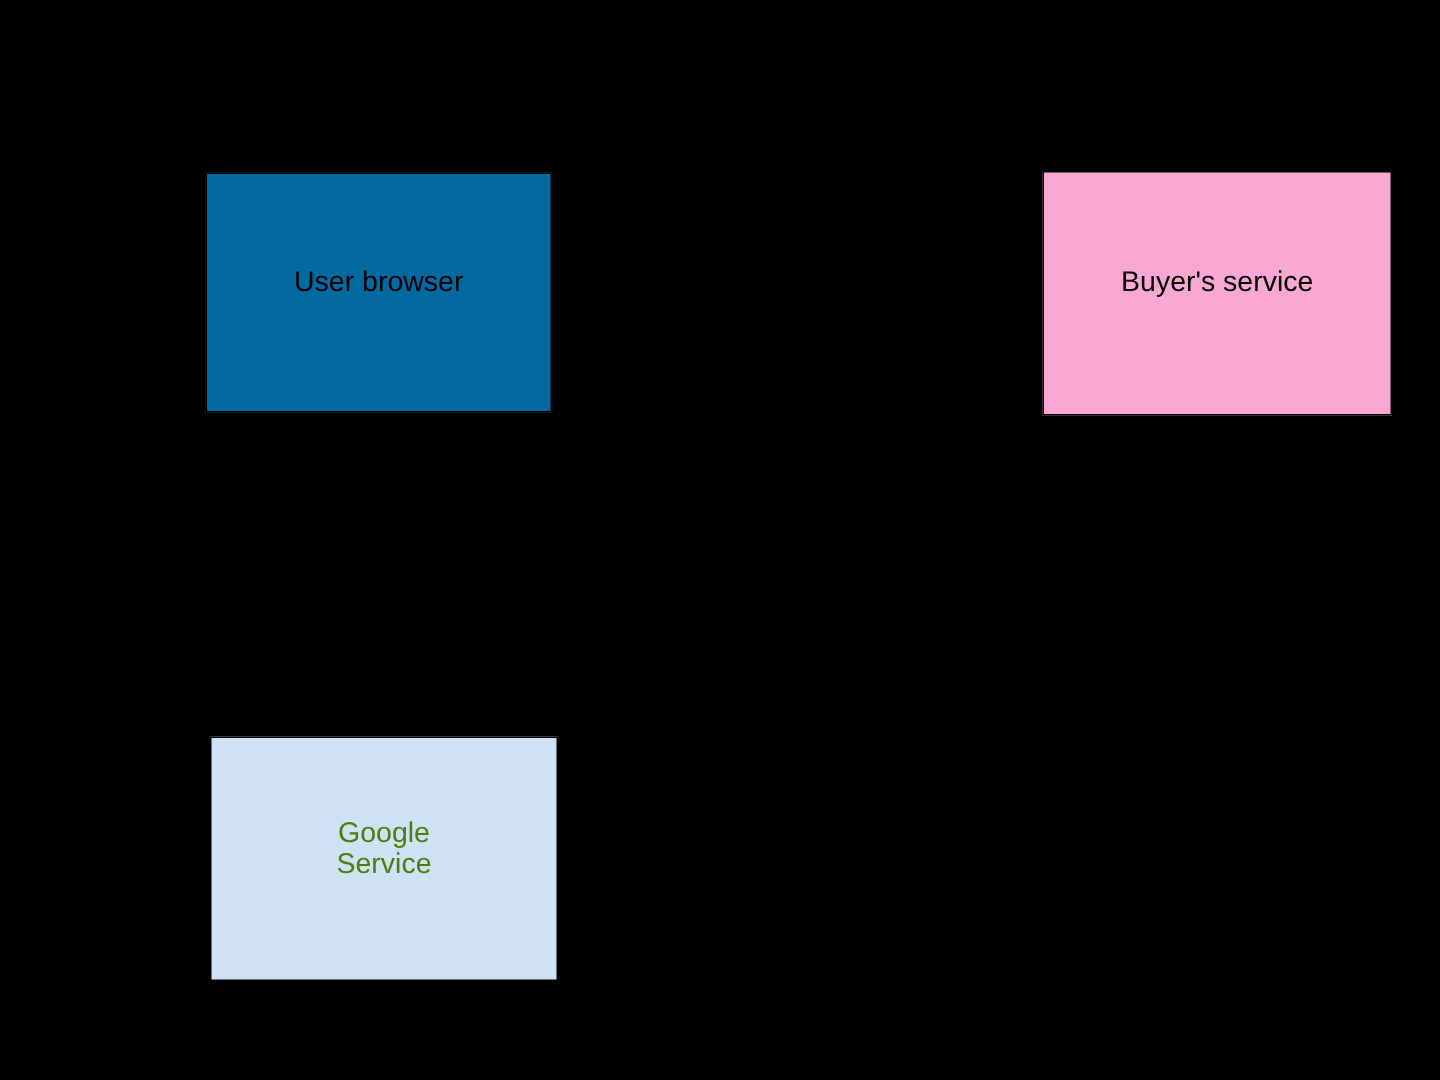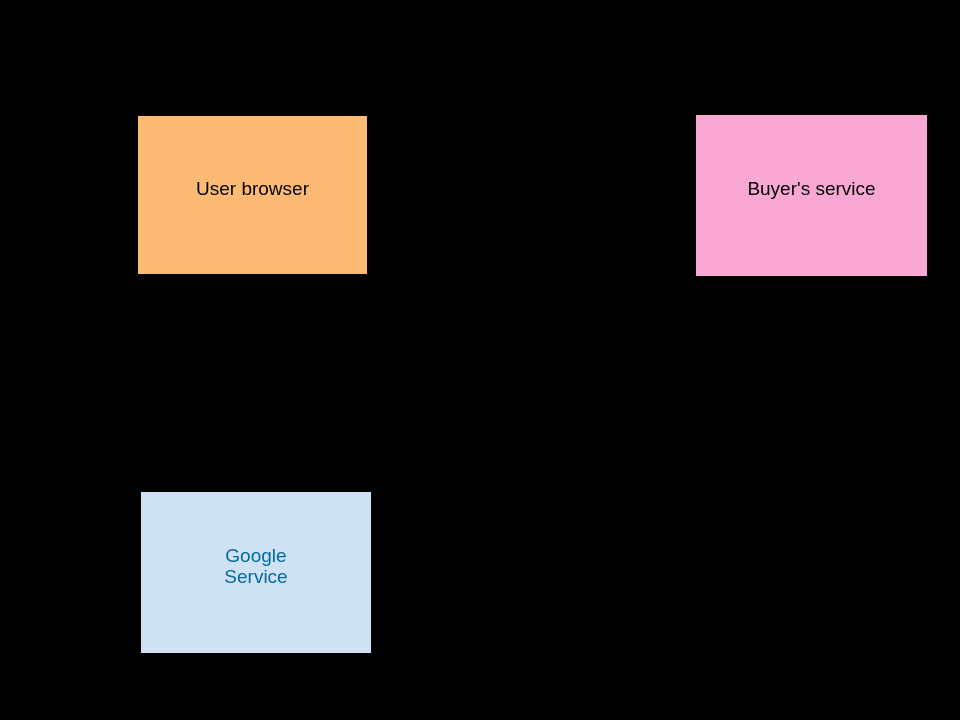--- a/index.html
+++ b/index.html
@@ -40,32 +40,32 @@
   }
   .node-label span {
     display: block;
   }
 </style>
 </head>
 <body>
 
 <div class="canvas" style="background-color: rgb(0, 0, 0);">
 
-  <div class="node node-user-browser" style="background-color: #fdba74; border-color: rgb(0, 0, 0); color: rgb(0, 0, 0);">
+  <div class="node node-user-browser" style="background-color: #0369a1; border-color: rgb(0, 0, 0); color: rgb(0, 0, 0);">
     <div class="node-label">
       <span>User browser</span>
     </div>
   </div>
 
   <div class="node node-buyers-service" style="background-color: #f9a8d4; border-color: rgb(0, 0, 0); color: rgb(0, 0, 0);">
     <div class="node-label">
       <span>Buyer's service</span>
     </div>
   </div>
 
-  <div class="node node-google-cms" style="background-color: rgb(207, 226, 243); border-color: rgb(0, 0, 0); color: #0369a1;">
+  <div class="node node-google-cms" style="background-color: rgb(207, 226, 243); border-color: rgb(0, 0, 0); color: #4d7c0f;">
     <div class="node-label">
       <span>Google</span>
       <span>Service</span>
     </div>
   </div>
 
 </div>
 
 </body></html>

